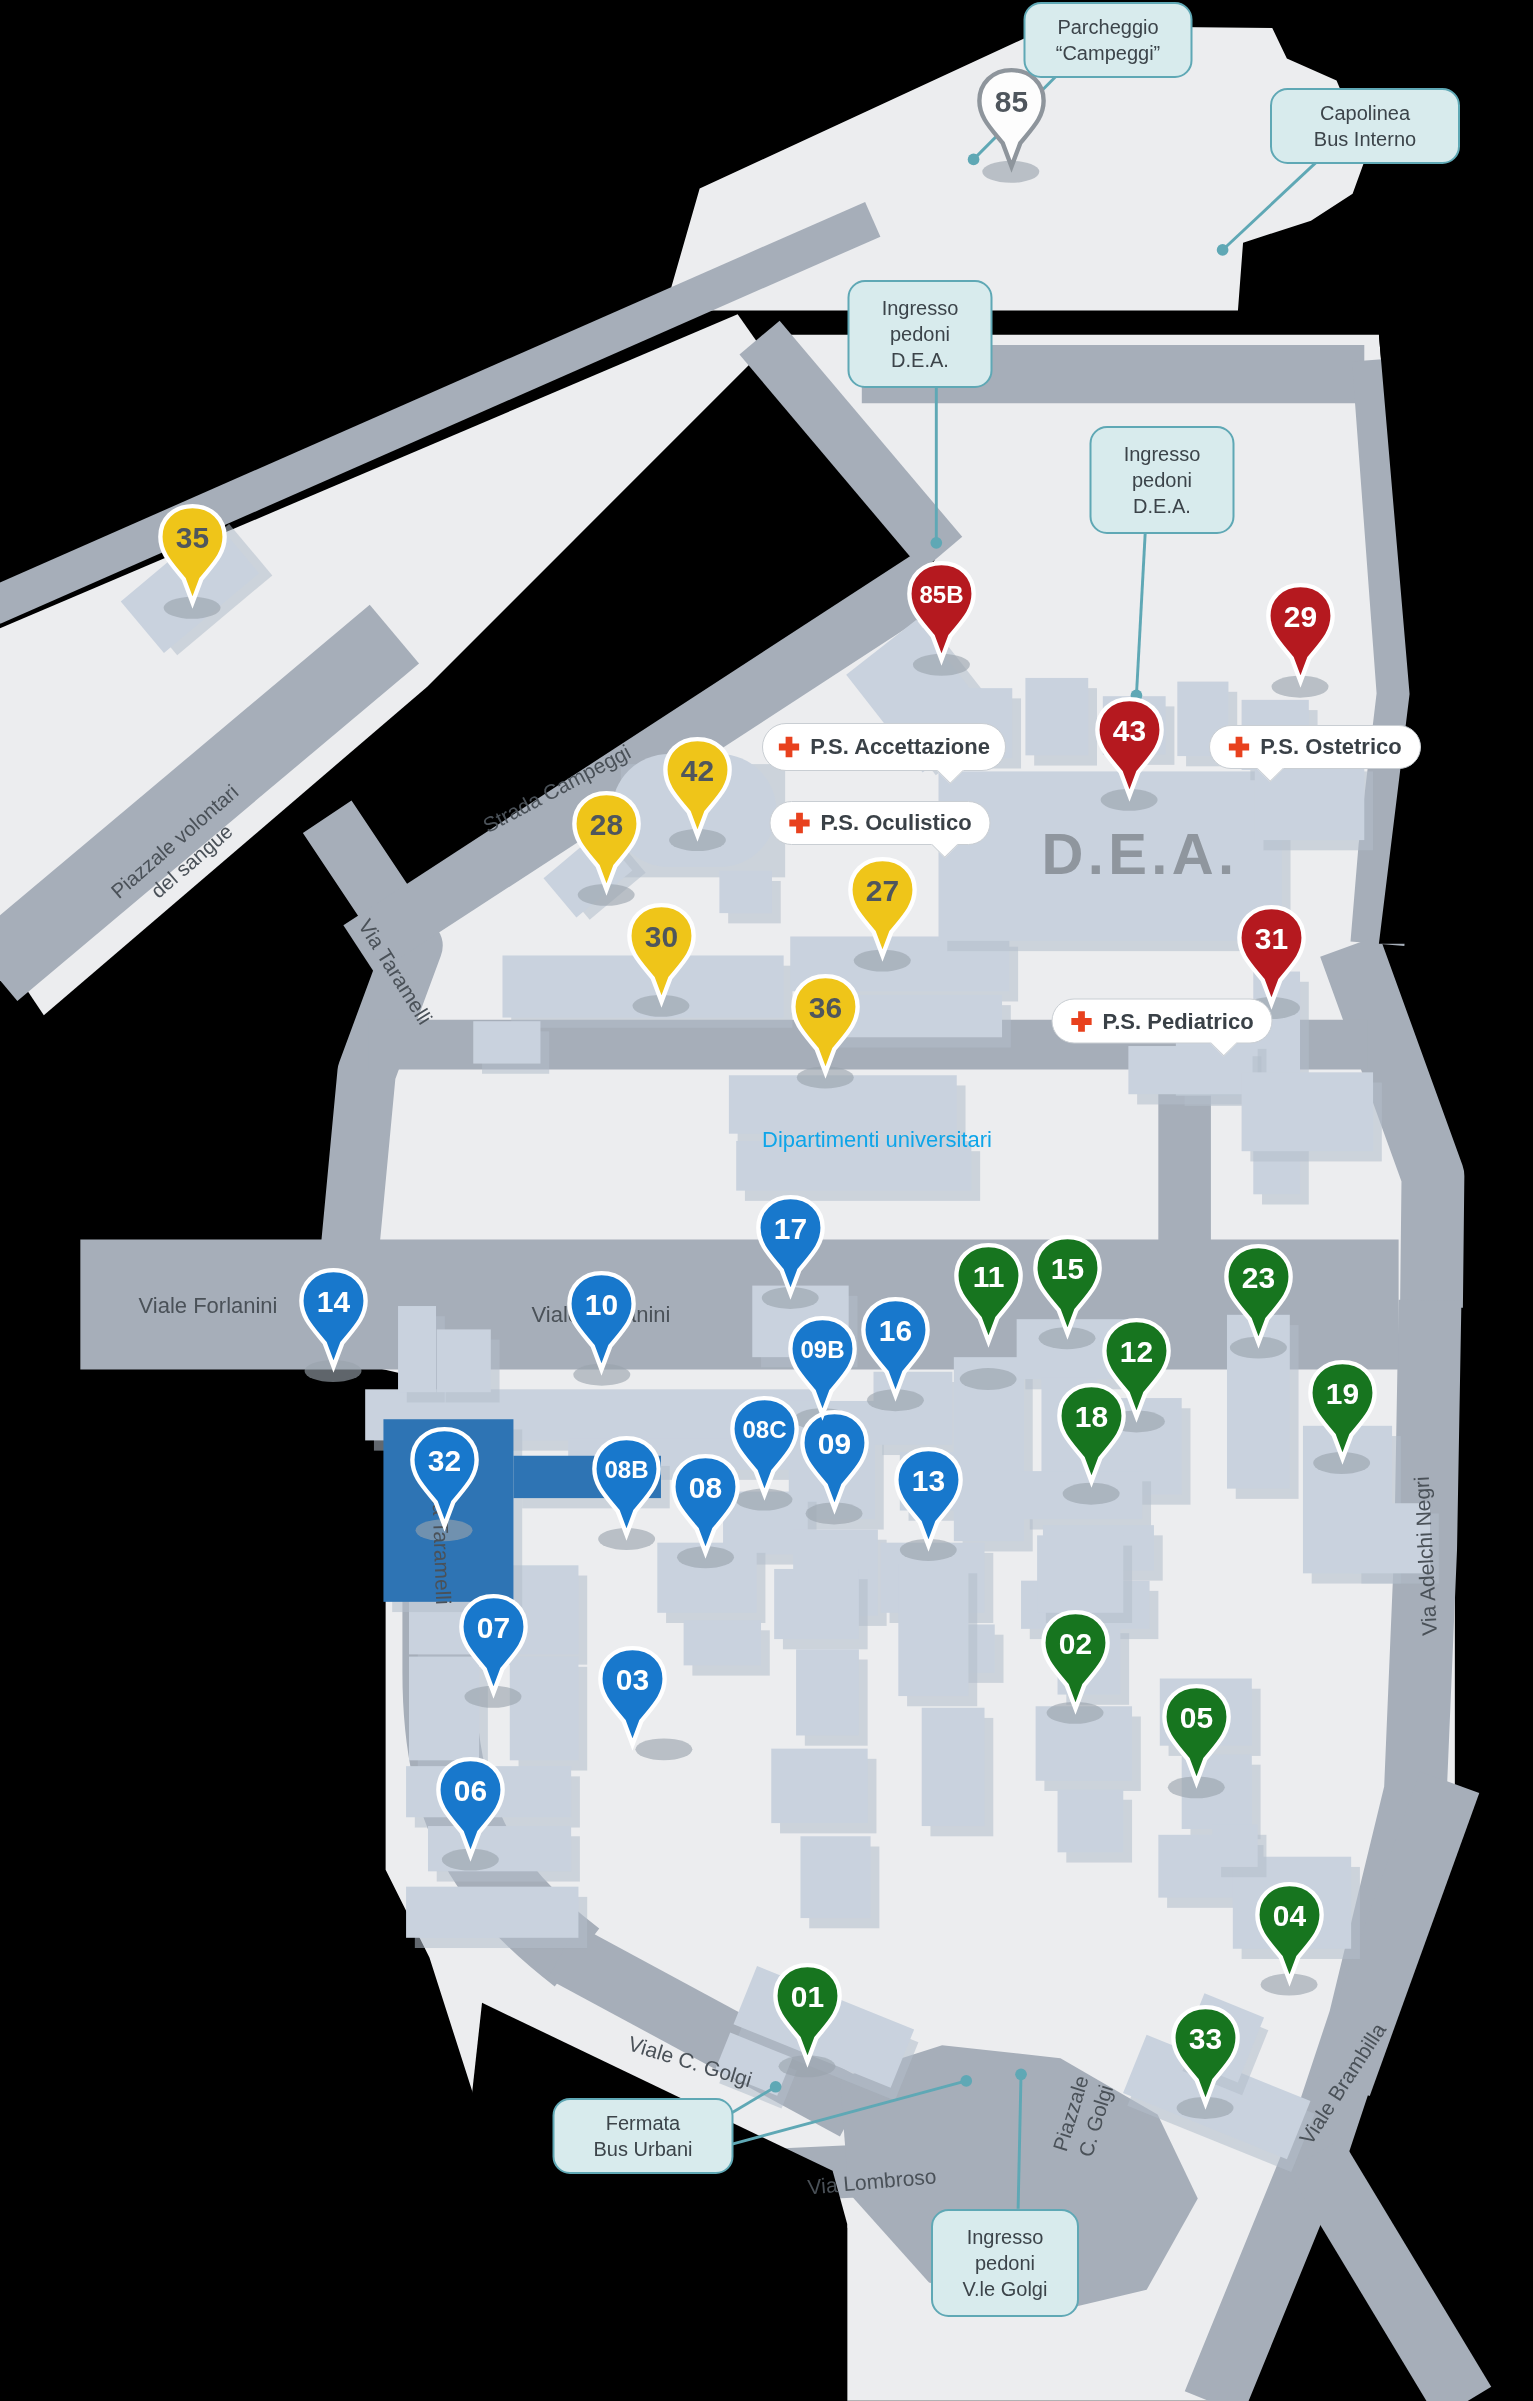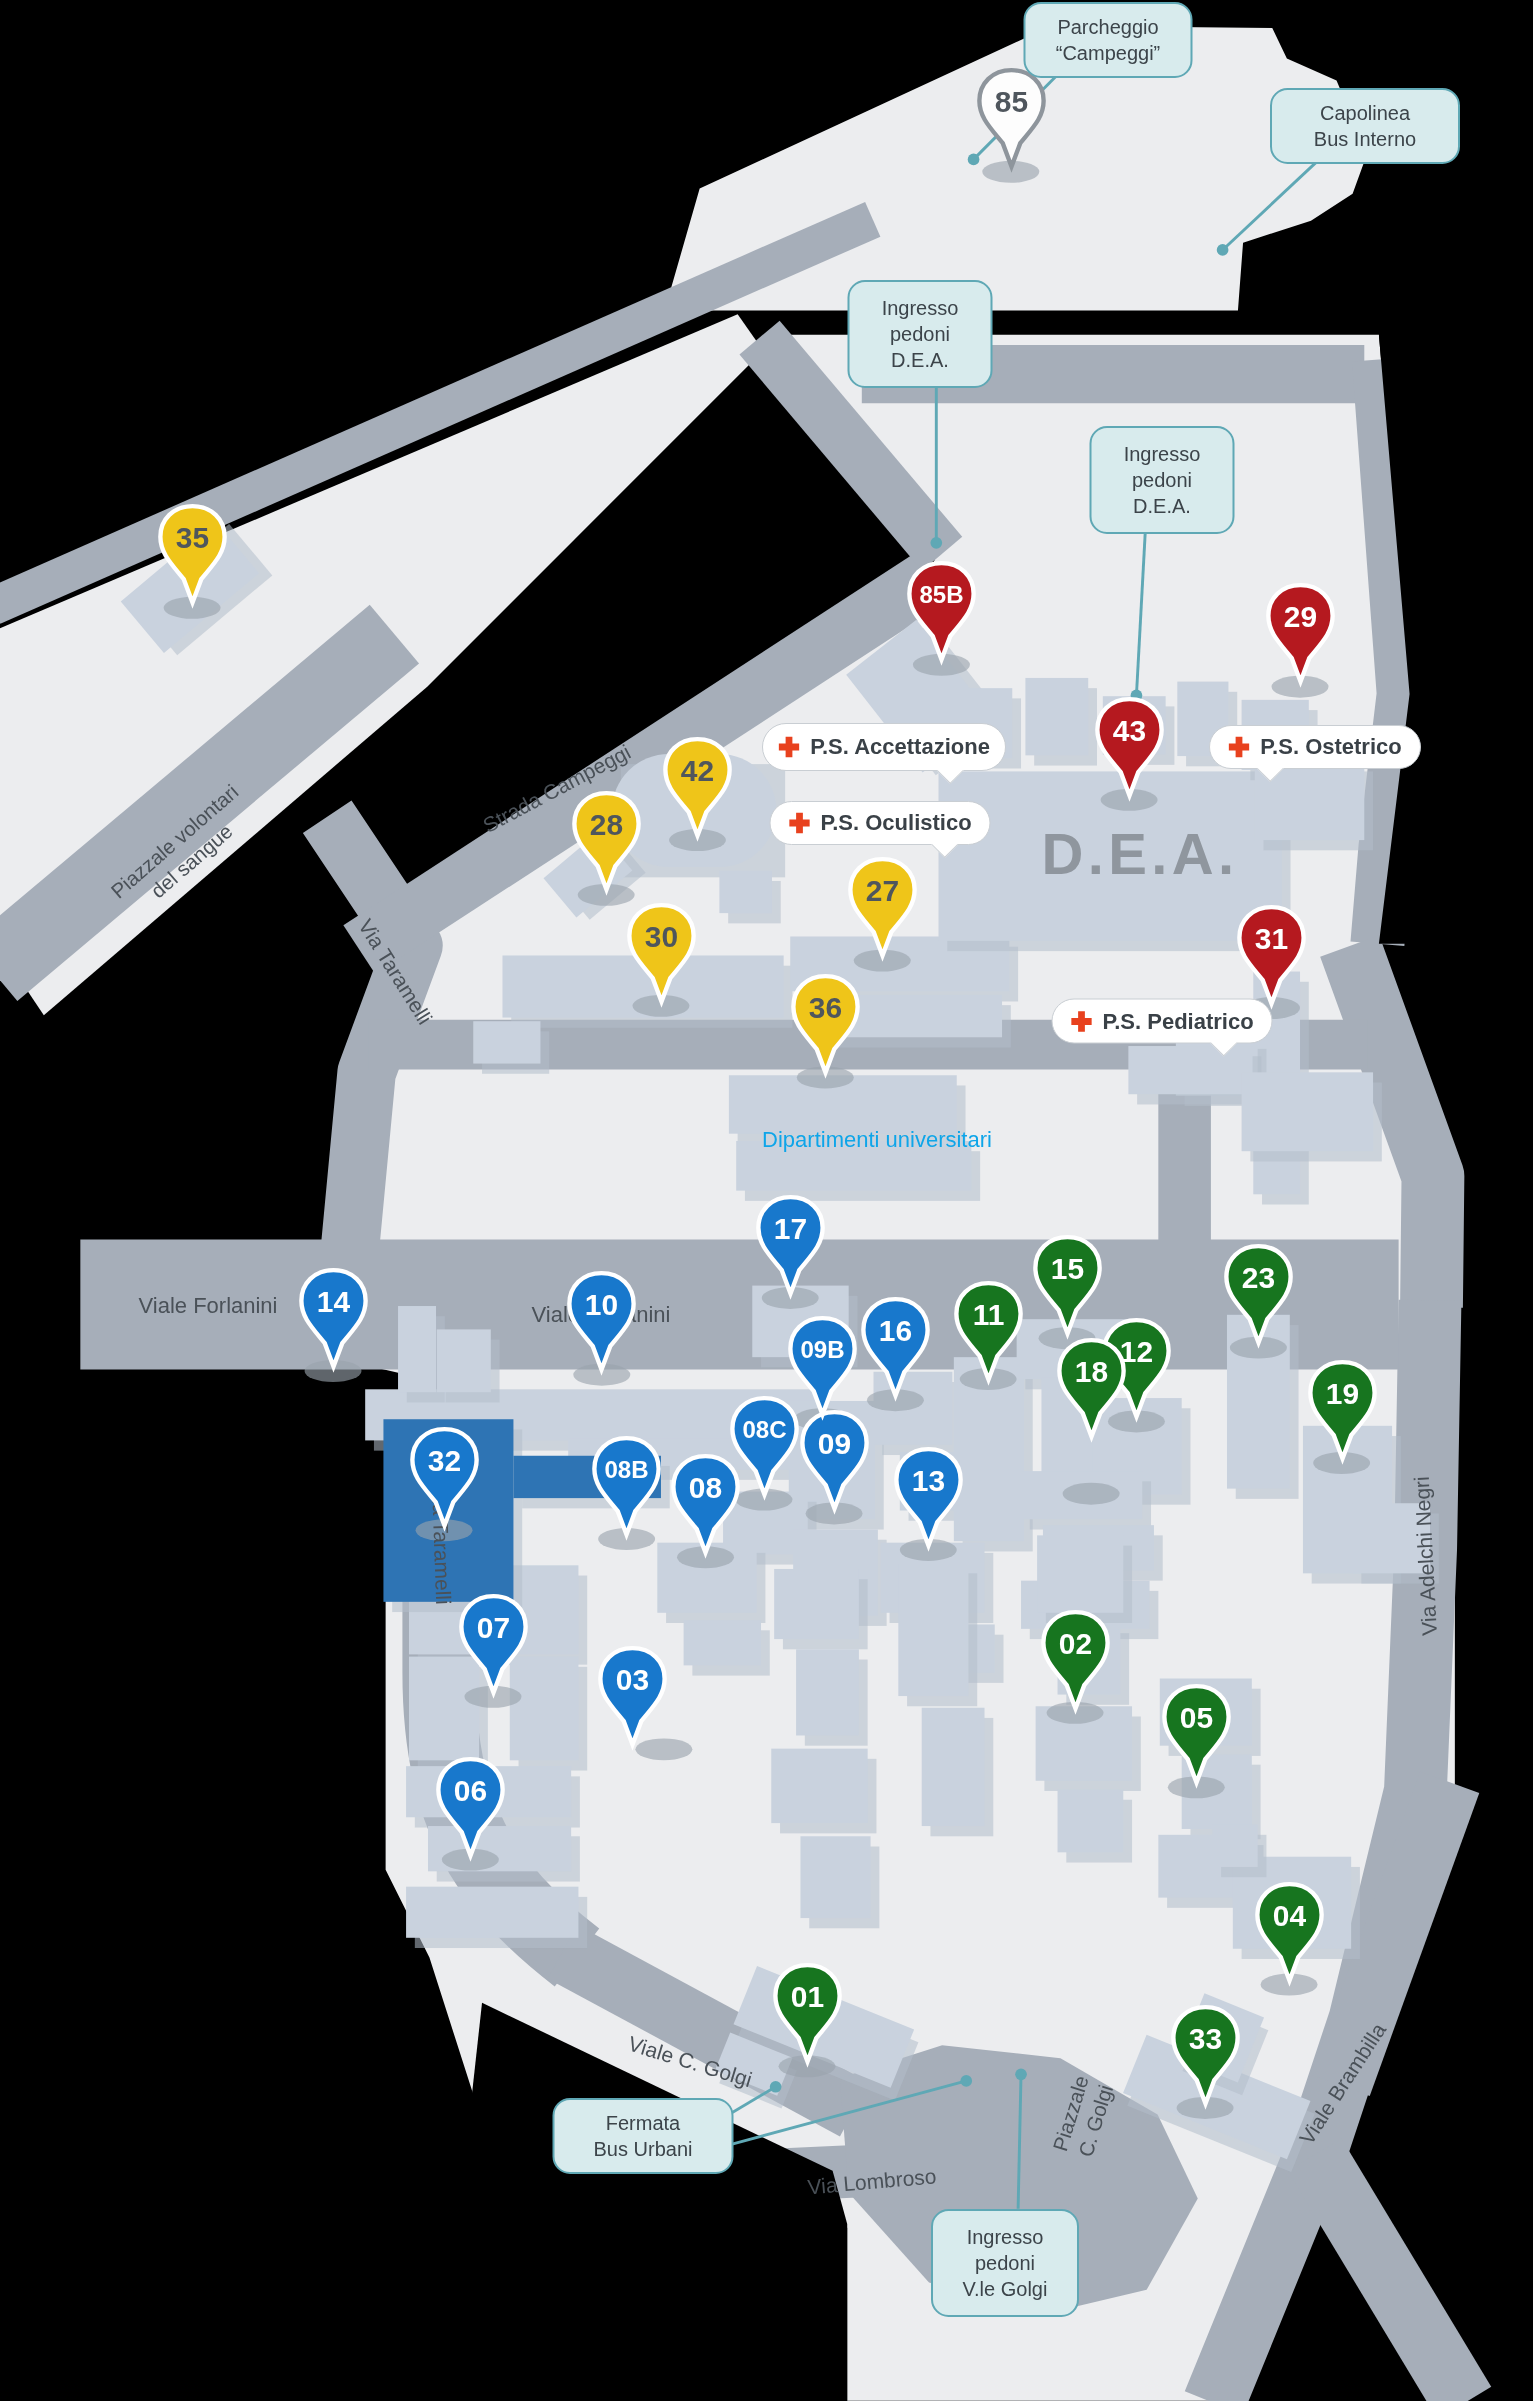--- a/index.html
+++ b/index.html
@@ -322,21 +322,21 @@
     <path d="M50 4 C76 4 94 22 94 46 C94 68 80 82 62 104 L50 136 L38 104 C20 82 6 68 6 46 C6 22 24 4 50 4 Z" fill="#1878CC" stroke="#FFFFFF" stroke-width="6"></path>
     <text x="50" y="47" text-anchor="middle" dominant-baseline="central" font-family="Liberation Sans, DejaVu Sans, sans-serif" font-weight="700" font-size="33" fill="#FFFFFF">09B</text>
         </svg>
       </div>
       <div class="pin" style="left: 565px; top: 1270px;">
         <svg width="73" height="110" viewBox="0 0 100 150">
     <path d="M50 4 C76 4 94 22 94 46 C94 68 80 82 62 104 L50 136 L38 104 C20 82 6 68 6 46 C6 22 24 4 50 4 Z" fill="#1878CC" stroke="#FFFFFF" stroke-width="6"></path>
     <text x="50" y="47" text-anchor="middle" dominant-baseline="central" font-family="Liberation Sans, DejaVu Sans, sans-serif" font-weight="700" font-size="41" fill="#FFFFFF">10</text>
         </svg>
       </div>
-      <div class="pin" style="left: 952px; top: 1280px;">
+      <div class="pin" style="left: 952px; top: 1242px;">
         <svg width="73" height="110" viewBox="0 0 100 150">
     <path d="M50 4 C76 4 94 22 94 46 C94 68 80 82 62 104 L50 136 L38 104 C20 82 6 68 6 46 C6 22 24 4 50 4 Z" fill="#17751F" stroke="#FFFFFF" stroke-width="6"></path>
     <text x="50" y="47" text-anchor="middle" dominant-baseline="central" font-family="Liberation Sans, DejaVu Sans, sans-serif" font-weight="700" font-size="41" fill="#FFFFFF">11</text>
         </svg>
       </div>
       <div class="pin" style="left: 1100px; top: 1317px;">
         <svg width="73" height="110" viewBox="0 0 100 150">
     <path d="M50 4 C76 4 94 22 94 46 C94 68 80 82 62 104 L50 136 L38 104 C20 82 6 68 6 46 C6 22 24 4 50 4 Z" fill="#17751F" stroke="#FFFFFF" stroke-width="6"></path>
     <text x="50" y="47" text-anchor="middle" dominant-baseline="central" font-family="Liberation Sans, DejaVu Sans, sans-serif" font-weight="700" font-size="41" fill="#FFFFFF">12</text>
         </svg>
@@ -364,21 +364,21 @@
     <path d="M50 4 C76 4 94 22 94 46 C94 68 80 82 62 104 L50 136 L38 104 C20 82 6 68 6 46 C6 22 24 4 50 4 Z" fill="#1878CC" stroke="#FFFFFF" stroke-width="6"></path>
     <text x="50" y="47" text-anchor="middle" dominant-baseline="central" font-family="Liberation Sans, DejaVu Sans, sans-serif" font-weight="700" font-size="41" fill="#FFFFFF">16</text>
         </svg>
       </div>
       <div class="pin" style="left: 754px; top: 1194px;">
         <svg width="73" height="110" viewBox="0 0 100 150">
     <path d="M50 4 C76 4 94 22 94 46 C94 68 80 82 62 104 L50 136 L38 104 C20 82 6 68 6 46 C6 22 24 4 50 4 Z" fill="#1878CC" stroke="#FFFFFF" stroke-width="6"></path>
     <text x="50" y="47" text-anchor="middle" dominant-baseline="central" font-family="Liberation Sans, DejaVu Sans, sans-serif" font-weight="700" font-size="41" fill="#FFFFFF">17</text>
         </svg>
       </div>
-      <div class="pin" style="left: 1055px; top: 1337px;">
+      <div class="pin" style="left: 1055px; top: 1382px;">
         <svg width="73" height="110" viewBox="0 0 100 150">
     <path d="M50 4 C76 4 94 22 94 46 C94 68 80 82 62 104 L50 136 L38 104 C20 82 6 68 6 46 C6 22 24 4 50 4 Z" fill="#17751F" stroke="#FFFFFF" stroke-width="6"></path>
     <text x="50" y="47" text-anchor="middle" dominant-baseline="central" font-family="Liberation Sans, DejaVu Sans, sans-serif" font-weight="700" font-size="41" fill="#FFFFFF">18</text>
         </svg>
       </div>
       <div class="pin" style="left: 1306px; top: 1359px;">
         <svg width="73" height="110" viewBox="0 0 100 150">
     <path d="M50 4 C76 4 94 22 94 46 C94 68 80 82 62 104 L50 136 L38 104 C20 82 6 68 6 46 C6 22 24 4 50 4 Z" fill="#17751F" stroke="#FFFFFF" stroke-width="6"></path>
     <text x="50" y="47" text-anchor="middle" dominant-baseline="central" font-family="Liberation Sans, DejaVu Sans, sans-serif" font-weight="700" font-size="41" fill="#FFFFFF">19</text>
         </svg>

